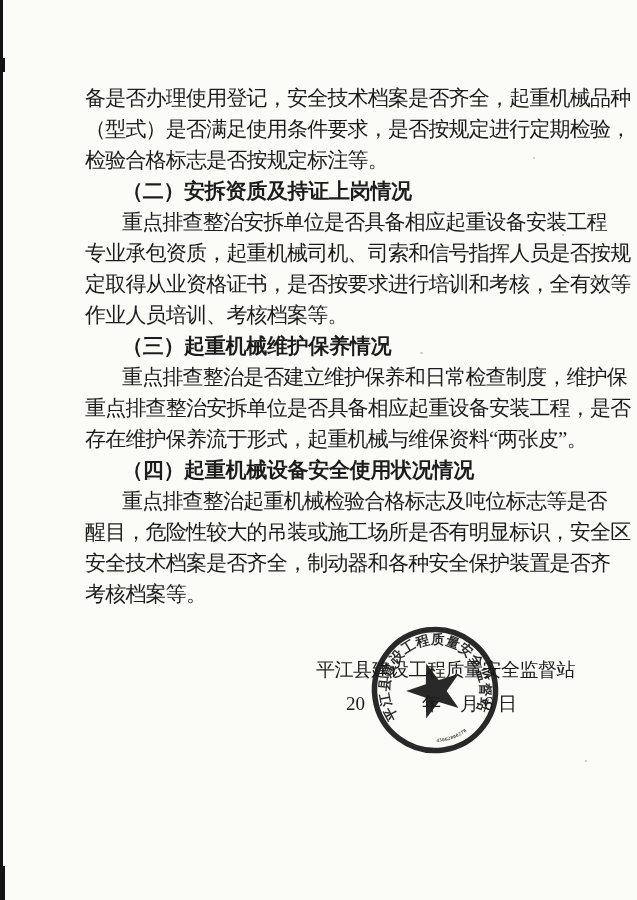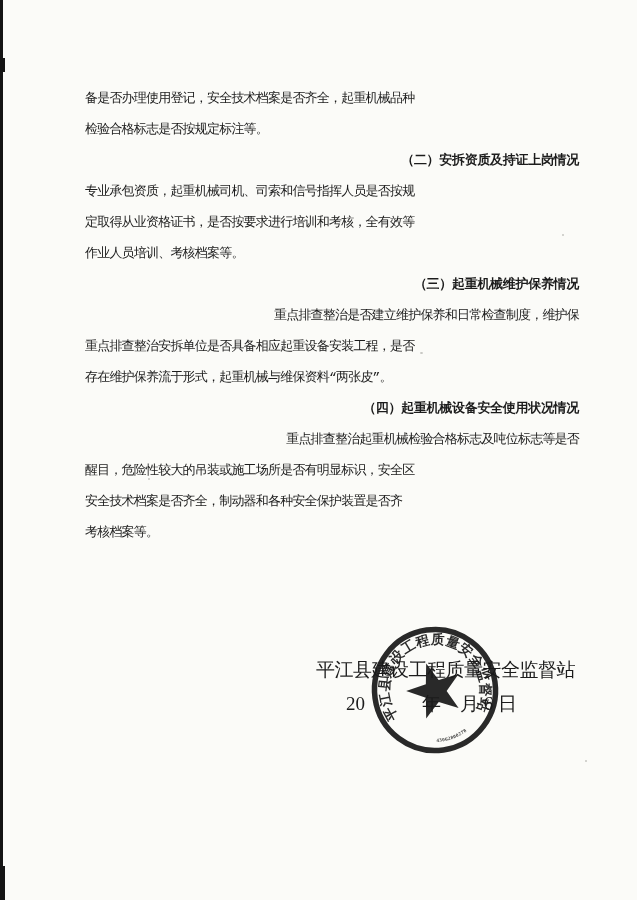--- a/index.html
+++ b/index.html
@@ -11,24 +11,24 @@
     font-family:"Liberation Serif","DejaVu Serif",serif;
     color:#1c1c1c;
   }
   
   .scan-edge{position:absolute;left:0;top:0;width:3px;height:900px;background:#141414;}
   .scan-nub-a{position:absolute;left:0;top:58px;width:5px;height:14px;background:#141414;}
   .scan-nub-b{position:absolute;left:0;top:866px;width:5px;height:34px;background:#141414;}
   
   .doc-body{position:absolute;left:85px;top:83px;width:494px;}
   .line{
-    font-size:13px;line-height:31px;height:31px;
-    letter-spacing:-0.8px;white-space:nowrap;font-family:Liberation Mono, monospace;
+    font-size:21px;line-height:31px;height:31px;
+    letter-spacing:-0.8px;white-space:nowrap;
   }
-  .line.indent{padding-left:37px;text-align:right;}
+  .line.indent{padding-left:37px;}
   .line.heading{font-weight:bold;letter-spacing:-0.3px;}
   
   .org-line{
     position:absolute;top:657px;right:62px;
     font-size:19px;letter-spacing:-0.5px;white-space:nowrap;
   }
   .date-line{
     position:absolute;top:691px;left:346px;
     font-size:19px;white-space:nowrap;
   }
@@ -53,22 +53,24 @@
   <div class="scan-nub-b"></div>
 
   <div class="speck sp1"></div>
   <div class="speck sp2"></div>
   <div class="speck sp3"></div>
   <div class="speck sp4"></div>
   <div class="speck sp5"></div>
 
   <div class="doc-body">
       <div class="line">备是否办理使用登记，安全技术档案是否齐全，起重机械品种</div>
+      <div class="line">（型式）是否满足使用条件要求，是否按规定进行定期检验，</div>
       <div class="line">检验合格标志是否按规定标注等。</div>
       <div class="line heading indent">（二）安拆资质及持证上岗情况</div>
+      <div class="line indent">重点排查整治安拆单位是否具备相应起重设备安装工程</div>
       <div class="line">专业承包资质，起重机械司机、司索和信号指挥人员是否按规</div>
       <div class="line">定取得从业资格证书，是否按要求进行培训和考核，全有效等</div>
       <div class="line">作业人员培训、考核档案等。</div>
       <div class="line heading indent">（三）起重机械维护保养情况</div>
       <div class="line indent">重点排查整治是否建立维护保养和日常检查制度，维护保</div>
       <div class="line">重点排查整治安拆单位是否具备相应起重设备安装工程，是否</div>
       <div class="line">存在维护保养流于形式，起重机械与维保资料“两张皮”。</div>
       <div class="line heading indent">（四）起重机械设备安全使用状况情况</div>
       <div class="line indent">重点排查整治起重机械检验合格标志及吨位标志等是否</div>
       <div class="line">醒目，危险性较大的吊装或施工场所是否有明显标识，安全区</div>

